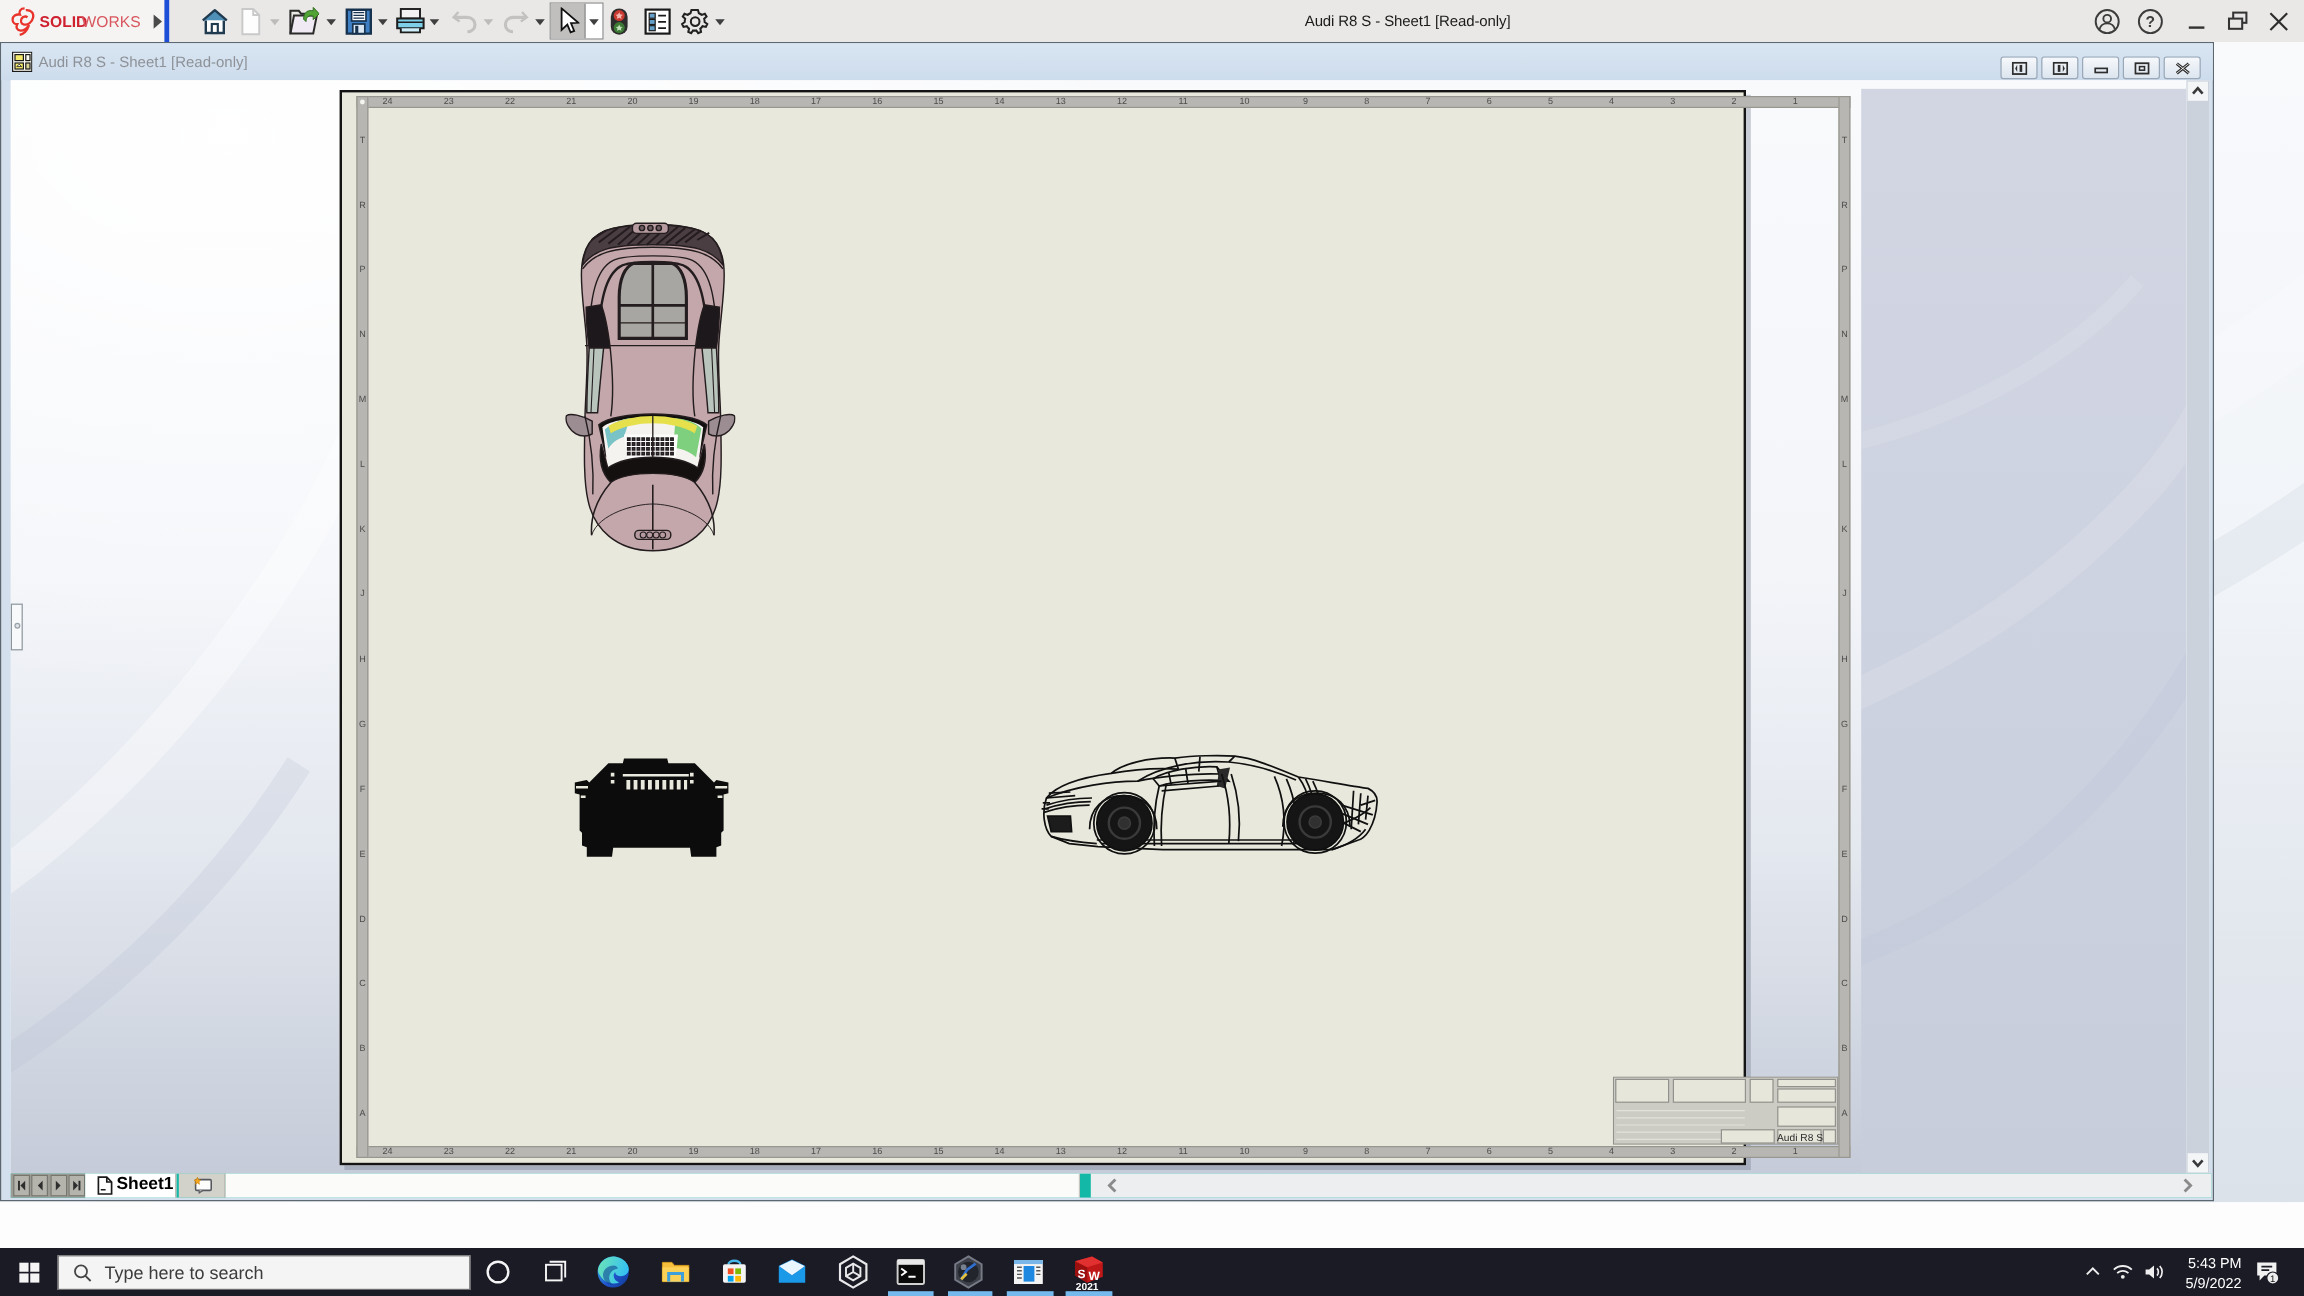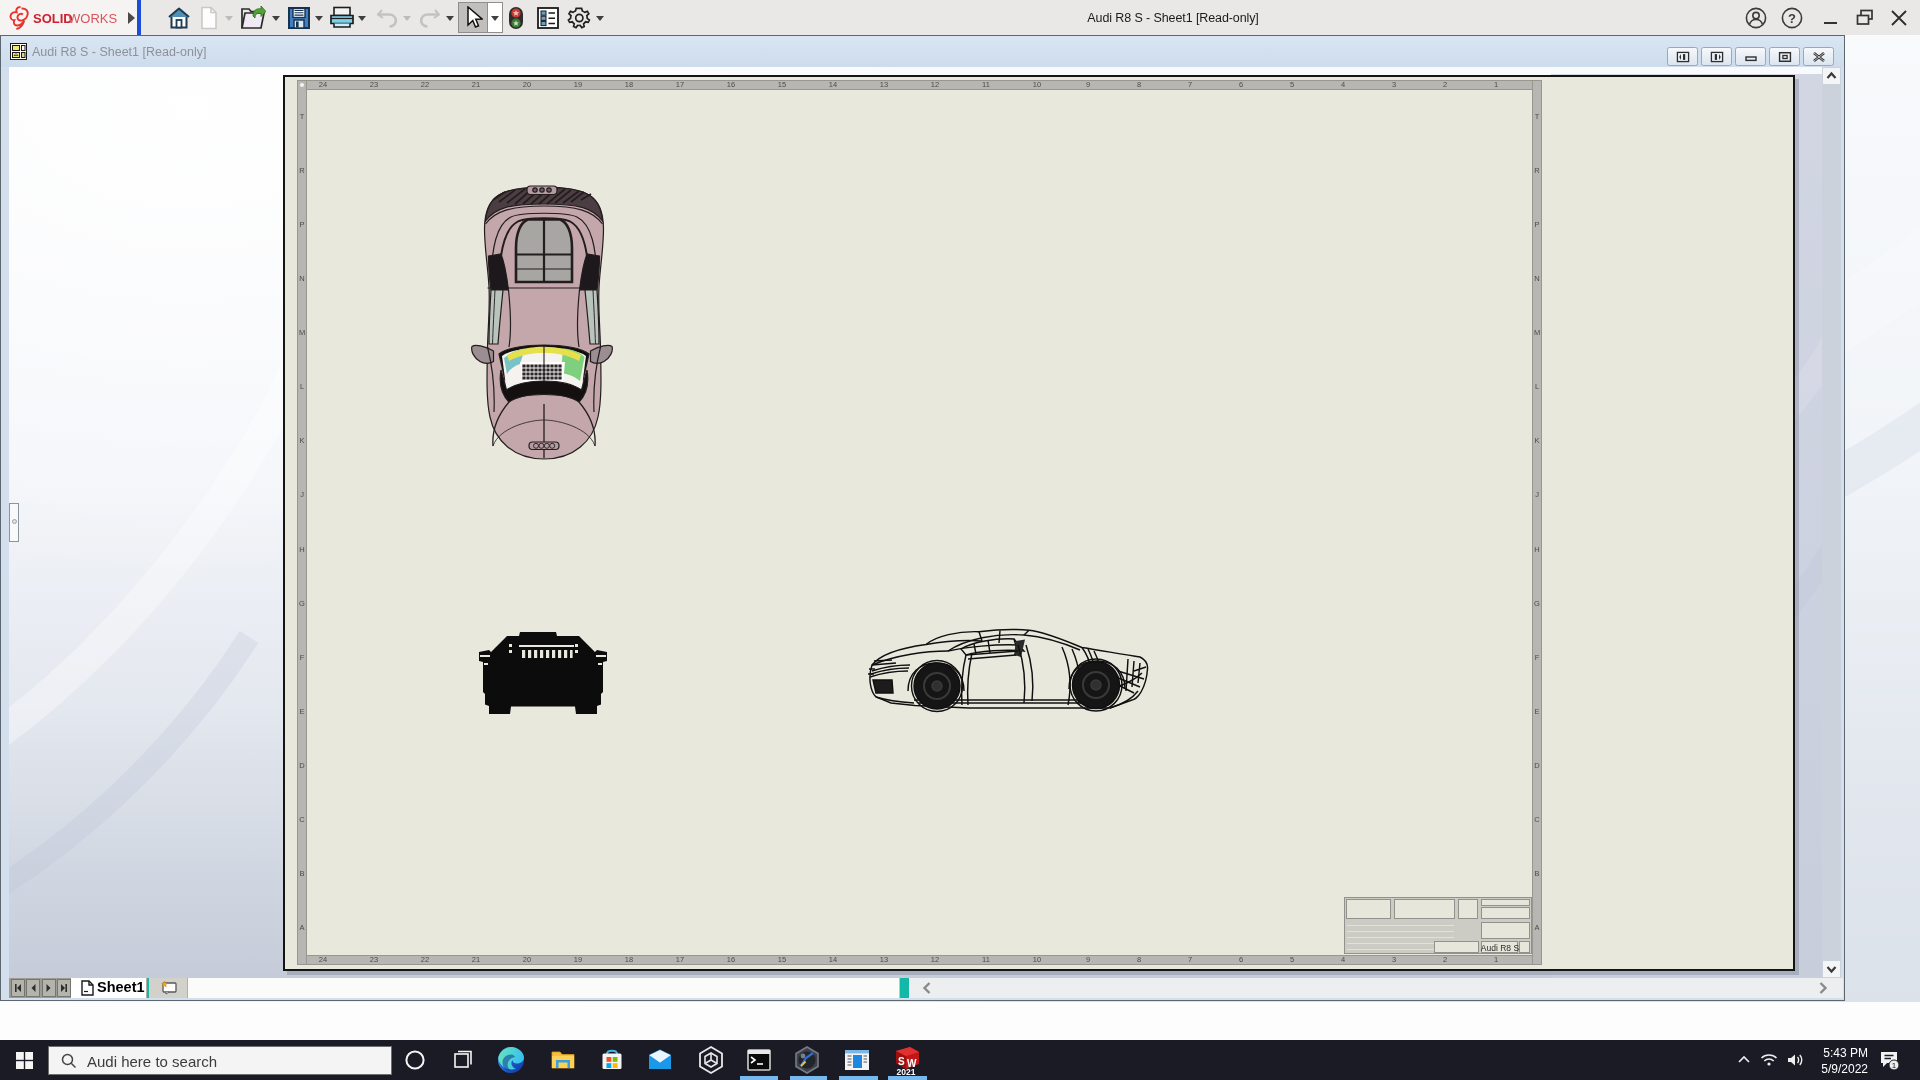--- a/index.html
+++ b/index.html
@@ -31,21 +31,21 @@
   .cbtn svg { position:absolute; left:50%; top:50%; transform:translate(-50%,-50%); }
 
   #content { position:absolute; left:8px; top:31px; right:3px; bottom:4px; background:#fff; }
   #viewport { position:absolute; left:0; top:0; width:1813px; height:911px;
     background:radial-gradient(ellipse 1100px 650px at 10% 5%, rgba(255,255,255,.95), rgba(255,255,255,0) 72%),
       linear-gradient(to bottom,#f9fafc 0%, #f3f5f9 45%, #e4e8ef 70%, #cfd5e0 90%, #c5cbd8 100%);
     overflow:hidden; }
 
   #rcol { position:absolute; left:1542px; top:7px; width:271px; height:904px; overflow:hidden;
     background:linear-gradient(to bottom,#d2d6e3 0%, #cdd2e0 55%, #c7cdda 100%); }
-  #sheet { position:absolute; left:274px; top:8px; width:1512px; height:896px;
+  #sheet { position:absolute; left:274px; top:8px; width:1172px; height:896px;
     background:#e9e8dd; border:2px solid #141414;
     box-shadow:4px 4px 0 rgba(110,118,138,.35); }
   .zoneb { position:absolute; background:#b7b6b2; border:1px solid #98978f; }
   #sheet i { position:absolute; font-style:normal; font-size:7.5px; color:#4c4c4c;
     width:16px; text-align:center; line-height:10px; }
 
   #vscroll { position:absolute; left:1813px; top:0; width:19px; height:911px; background:#ccd2dc; }
   .varrow { position:absolute; left:1px; width:17px; height:16px; background:#f4f5f7; }
   #tabrow { position:absolute; left:0; top:911px; width:1834px; height:20px; background:#14b8a6; }
   #tabrow .navblock { position:absolute; left:0; top:0; width:62px; height:20px; background:#9c9c94; display:flex; }
@@ -511,21 +511,21 @@
 </div>
 
 <div id="statusbar"></div>
 
 <div id="taskbar"></div>
 <div id="search">
     <svg width="16" height="16" viewBox="0 0 16 16" style="position:absolute;left:12px;top:6px;">
       <circle cx="6.5" cy="6.5" r="5" fill="none" stroke="#444" stroke-width="1.5"></circle>
       <path d="M10.2 10.2 L14.5 14.5" stroke="#444" stroke-width="1.5"></path>
     </svg>
-  <span style="position:absolute;left:38px;top:6px;">Audi here to search</span>
+  <span style="position:absolute;left:38px;top:6px;">Type here to search</span>
   </div>
 <svg width="17" height="17" viewBox="0 0 17 17" style="position:absolute;left:16px;top:1052px;">
   <rect x="0" y="0" width="7.8" height="7.8" fill="#f5f5f5"></rect>
   <rect x="9.2" y="0" width="7.8" height="7.8" fill="#f5f5f5"></rect>
   <rect x="0" y="9.2" width="7.8" height="7.8" fill="#f5f5f5"></rect>
   <rect x="9.2" y="9.2" width="7.8" height="7.8" fill="#f5f5f5"></rect>
 </svg>
 
 <svg width="22" height="22" viewBox="0 0 22 22" style="position:absolute;left:404px;top:1049px;">
   <circle cx="11" cy="11" r="8.6" fill="none" stroke="#f5f5f5" stroke-width="2"></circle>

